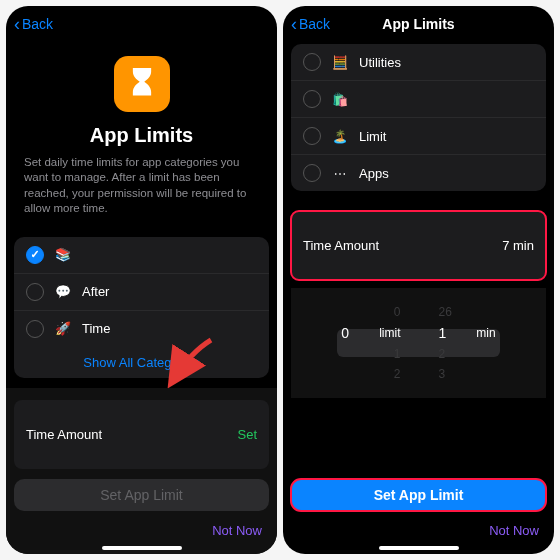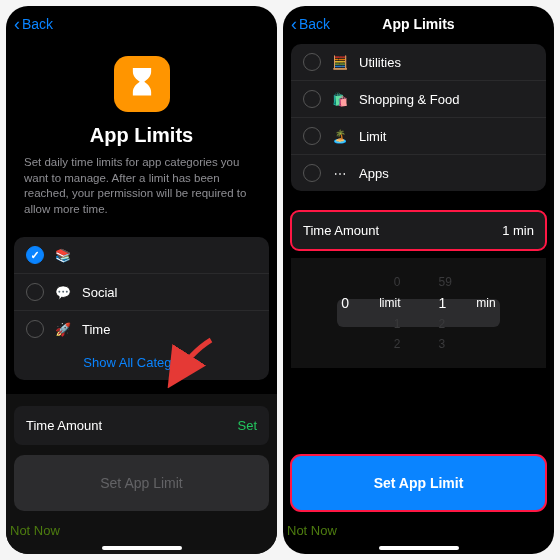--- a/index.html
+++ b/index.html
@@ -116,49 +116,49 @@
     font-size: 13px;
     padding: 8px 0 10px;
   }
   .time-amount-row {
     background: #1c1c1e;
     margin: 6px 8px 0;
     border-radius: 8px;
     display: flex;
     justify-content: space-between;
     align-items: center;
-    padding: 12px 12px;
+    padding: 27px 12px;
     color: #fff;
     font-size: 13px;
     gap: 25px;
   }
   .time-amount-row .val { color: #22c55e; }
   .time-amount-row .val-white { color: #fff; }
   .primary-btn {
     margin: 10px 8px 0;
     border-radius: 10px;
     text-align: center;
-    padding: 20px 0;
+    padding: 8px 0;
     font-size: 14px;
     font-weight: 500;
   }
   .primary-btn.disabled {
     background: #2c2c2e;
     color: #636366;
   }
   .primary-btn.enabled {
     background: #0a84ff;
     color: #fff;
     font-weight: 600;
   }
   .not-now {
-    text-align: left;
-    color: #4d7c0f;
-    font-size: 13px;
-    padding: 12px 4px 8px;
+    text-align: right;
+    color: #8b5cf6;
+    font-size: 13px;
+    padding: 12px 15px 8px;
   }
   .home-ind {
     width: 80px; height: 4px;
     background: #fff;
     border-radius: 3px;
     margin: 0 auto 4px;
   }
   .bottom-area {
     margin-top: auto;
     background: #111;
@@ -242,21 +242,21 @@
   </div>
 
   <div class="list">
     <div class="row">
       <span class="radio checked"></span>
       <span class="cat-icon">📚</span>
     </div>
     <div class="row">
       <span class="radio"></span>
       <span class="cat-icon">💬</span>
-      <span>Social</span>
+      <span>After</span>
     </div>
     <div class="row">
       <span class="radio"></span>
       <span class="cat-icon">🚀</span>
       <span>Time</span>
     </div>
     <div class="show-all">Show All Categories</div>
   </div>
 
   <div class="arrow" style="left:155px; top:326px;">
@@ -292,53 +292,52 @@
 
   <div class="list">
     <div class="row">
       <span class="radio"></span>
       <span class="cat-icon">🧮</span>
       <span>Utilities</span>
     </div>
     <div class="row">
       <span class="radio"></span>
       <span class="cat-icon">🛍️</span>
-      <span>Shopping &amp; Food</span>
     </div>
     <div class="row">
       <span class="radio"></span>
       <span class="cat-icon">🏝️</span>
       <span>Limit</span>
     </div>
     <div class="row">
       <span class="radio"></span>
       <span class="cat-icon">⋯</span>
       <span>Apps</span>
     </div>
   </div>
 
   <div class="time-amount-row redbox" style="margin-top:10px;">
     <span>Time Amount</span>
-    <span class="val-white">1 min</span>
+    <span class="val-white">7 min</span>
   </div>
 
   <div class="picker">
     <div class="selband"></div>
     <div style="position:relative; z-index:1; display:flex; gap:26px; align-items:center;">
       <div class="col left">
         <span class="faded">0</span>
         <span class="picker-row">
           <span>0</span>
           <span class="unit">limit</span>
         </span>
         <span class="faded">1</span>
         <span class="faded">2</span>
       </div>
       <div class="col right">
-        <span class="faded">59</span>
+        <span class="faded">26</span>
         <span class="picker-row">
           <span>1</span>
           <span class="unit">min</span>
         </span>
         <span class="faded">2</span>
         <span class="faded">3</span>
       </div>
     </div>
   </div>
 

